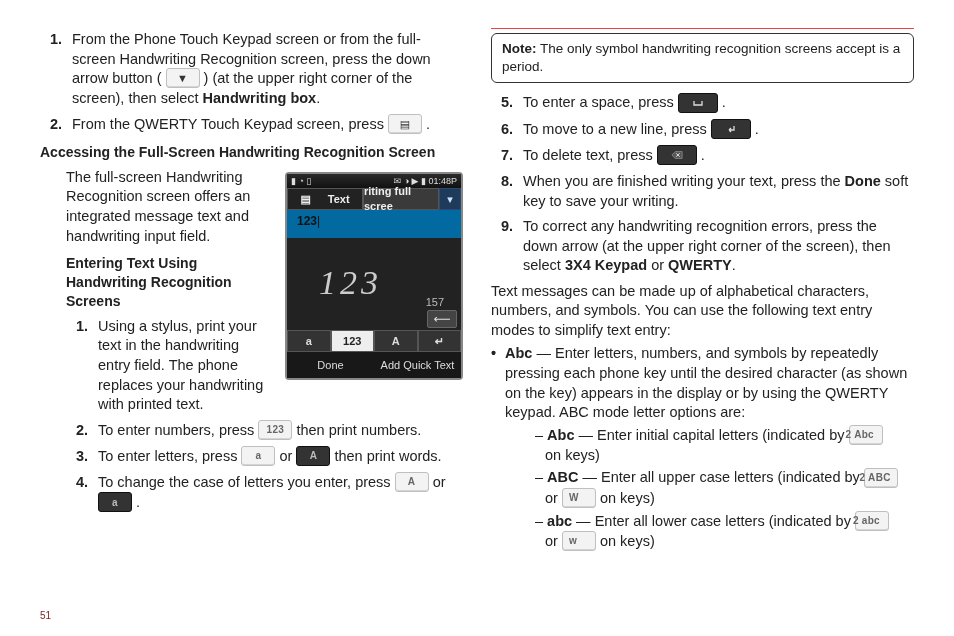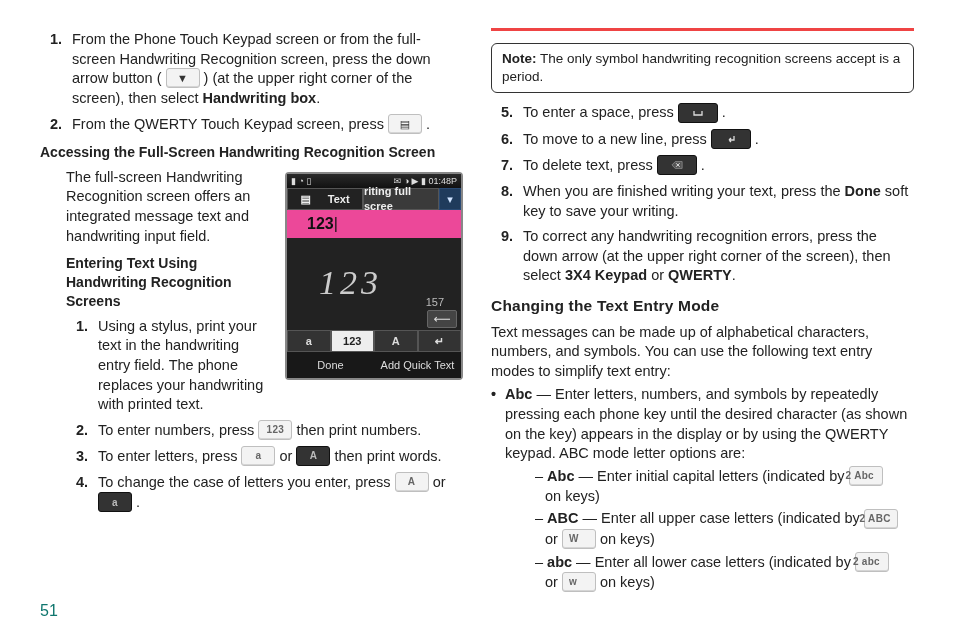--- a/index.html
+++ b/index.html
@@ -1,19 +1,19 @@
 <!DOCTYPE html>
 <html><head>
 <meta charset="utf-8">
 <style>
   html,body{margin:0;padding:0;background:#fff;color:#222;font-family:Helvetica,Arial,sans-serif}
   body{width:954px;height:636px;position:relative;font-size:14.5px;line-height:1.35}
   .page{display:flex;padding:28px 40px 14px 40px;gap:28px;box-sizing:border-box;height:100%}
   .col{flex:1 1 0;min-width:0}
-  .col-right{border-top:3px solid #ef4444;padding-top:12px}
+  .col-right{border-top:1px solid #ef4444;padding-top:4px}
 
   .heading{font-weight:bold;font-size:15.5px;margin:10px 0 6px 0;font-stretch:condensed;letter-spacing:0.2px}
   .subhead{font-weight:bold;font-size:14px;margin:8px 0 6px 0;font-stretch:condensed}
 
   ol.num{list-style:none;margin:0;padding:0}
   ol.num>li{display:flex;align-items:flex-start;margin:2px 0 6px 0}
   ol.num>li>.n{width:32px;flex:0 0 32px;font-weight:bold;text-align:right;padding-right:10px;box-sizing:border-box}
   ol.num>li>.t{flex:1 1 auto}
 
   .keycap{display:inline-flex;align-items:center;justify-content:center;background:#f3f3f3;border:1px solid #bfbfbf;border-radius:3px;height:18px;min-width:24px;padding:0 4px;vertical-align:middle;font-size:11px;color:#333;position:relative;top:-1px;box-shadow:inset 0 -1px 0 #d5d5d5}
@@ -22,40 +22,40 @@
   .gloss.l{color:#bbb}
 
   .bold{font-weight:bold}
 
   .phone{float:right;width:174px;margin:4px 0 6px 10px;border:2px solid #888;border-radius:4px;font-size:11px;color:#eee;background:#111}
   .phone .status{background:linear-gradient(#2b2b2b,#111);display:flex;justify-content:space-between;align-items:center;padding:1px 4px;font-size:9px;color:#ddd}
   .phone .tabrow{display:flex;height:22px}
   .phone .tab{flex:1;background:#3a3a3a;border:1px solid #555;display:flex;align-items:center;justify-content:center;color:#eee;font-weight:bold;font-size:11px}
   .phone .tab.sel{background:#222}
   .phone .dd{flex:0 0 20px;background:#1f3b5c;border:1px solid #2a4a73;display:flex;align-items:center;justify-content:center;color:#cfe3ff}
-  .phone .textfield{background:#ec4899;color:#111;height:22px;font-weight:bold;padding:3px 20px;font-size:16px}
+  .phone .textfield{background:#0369a1;color:#111;height:22px;font-weight:bold;padding:3px 10px;font-size:12px}
   .phone .hw{background:#222;height:92px;position:relative}
   .phone .hw .d123{position:absolute;left:32px;top:22px;font-family:cursive;font-size:34px;color:#ccc;letter-spacing:4px;font-style:italic}
   .phone .hw .cnt{position:absolute;right:17px;bottom:20px;font-size:11px;color:#bbb}
   .phone .hw .back{position:absolute;right:4px;bottom:2px;width:28px;height:16px;background:#444;border:1px solid #666;border-radius:2px;display:flex;align-items:center;justify-content:center;color:#ddd;font-size:12px}
   .phone .row{display:flex;height:22px}
   .phone .row>div{flex:1;border:1px solid #555;display:flex;align-items:center;justify-content:center;font-weight:bold;color:#ddd;background:#333}
   .phone .row>div.sel{background:#eee;color:#222}
   .phone .softrow{display:flex;height:26px;background:#181818;color:#ddd;font-size:11px}
   .phone .softrow>div{flex:1;display:flex;align-items:center;justify-content:center}
 
   .notebox{border:1px solid #333;border-radius:6px;padding:6px 10px;font-size:13.5px;margin-bottom:10px}
 
   .indent{padding-left:14px}
   .dash{padding-left:10px;text-indent:-10px;margin:3px 16px}
   .bul{margin:4px 0;display:flex}
   .bul .b{flex:0 0 14px;font-weight:bold}
   .bul .c{flex:1}
 
-  .pageno{position:absolute;left:40px;bottom:14px;font-size:16px;color:#0f766e}
+  .pageno{position:absolute;left:40px;bottom:14px;font-size:10px;color:#7f1d1d}
 
   .left-body{padding-left:26px}
   .left-body .normal{margin:4px 0}
 
   svg.ic{width:12px;height:12px}
 </style>
 </head>
 <body>
 
 <div class="page">
@@ -220,21 +220,20 @@
         </span>
       </li>
       <li>
         <span class="n">9.</span>
         <span class="t">
           <span>To correct any handwriting recognition errors, press the down arrow (at the upper right corner of the screen), then select </span><span class="bold">3X4 Keypad</span><span> or </span><span class="bold">QWERTY</span><span>.</span>
         </span>
       </li>
     </ol>
 
-    <div class="heading">Changing the Text Entry Mode</div>
     <div style="">Text messages can be made up of alphabetical characters, numbers, and symbols. You can use the following text entry modes to simplify text entry:</div>
 
     <div class="bul">
       <span class="b">•</span>
       <div class="c">
         <span class="bold">Abc</span><span> — Enter letters, numbers, and symbols by repeatedly pressing each phone key until the desired character (as shown on the key) appears in the display or by using the QWERTY keypad. ABC mode letter options are:</span>
         <div class="indent">
           <div class="dash">– <span class="bold">Abc</span><span> — Enter initial capital letters (indicated by </span><span class="keycap">
                 <span class="gloss">2 Abc</span>
               </span><span> on keys)</span></div>

